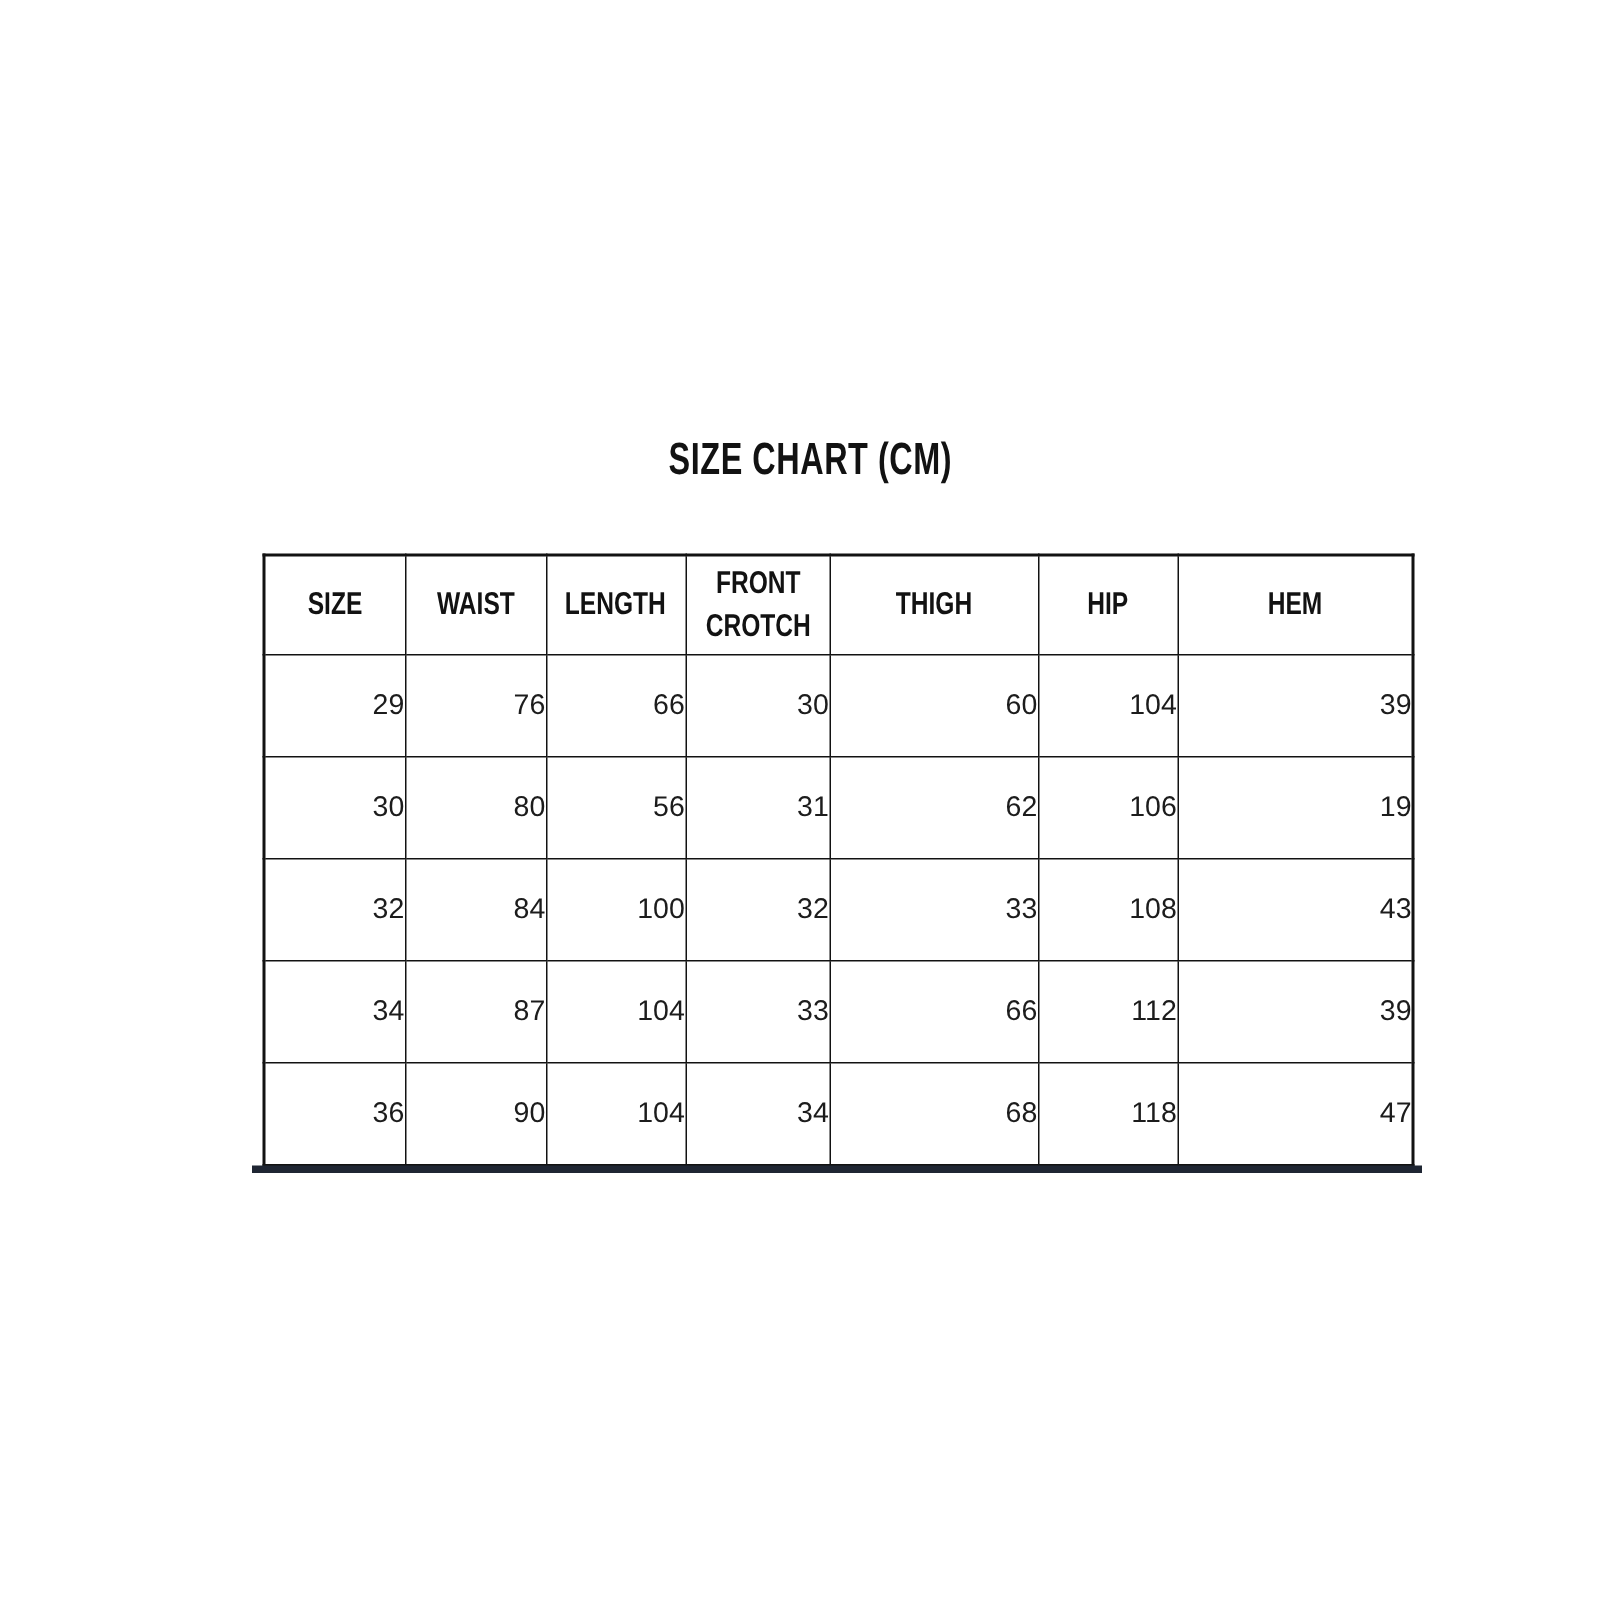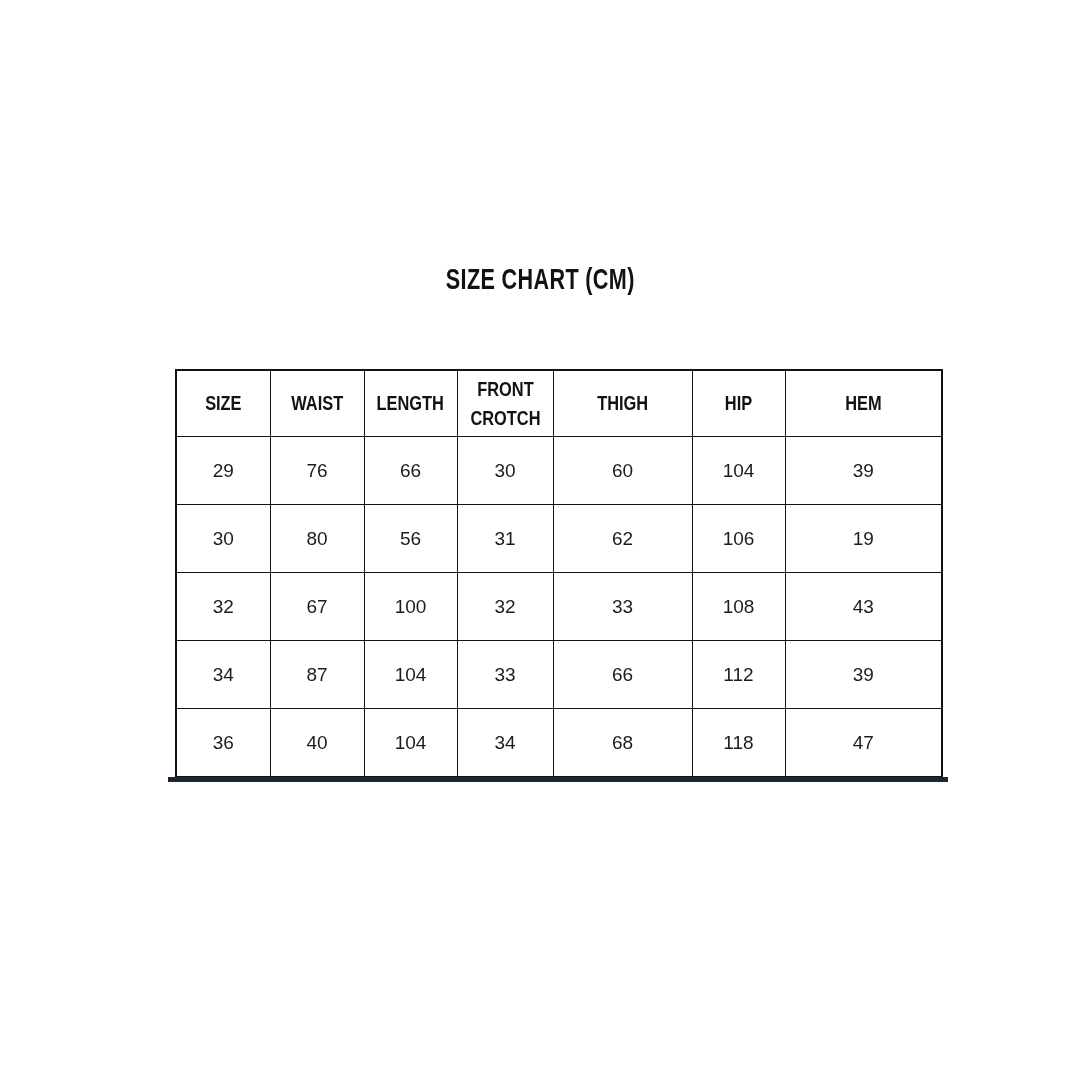--- a/index.html
+++ b/index.html
@@ -13,21 +13,21 @@
     height: 1080px;
     background: #ffffff;
     font-family: "Liberation Sans", sans-serif;
     color: #1a1a1a;
     overflow: hidden;
   }
   .title {
     position: absolute;
     left: 0;
     right: 0;
-    top: 262px;
+    top: 290px;
     margin: 0;
     text-align: center;
     font-size: 30px;
     font-weight: 700;
     letter-spacing: 0.5px;
     color: #121212;
     white-space: nowrap;
   }
   .cond {
     display: inline-block;
@@ -65,20 +65,21 @@
   table.size-chart thead th .cond {
     transform: scaleX(0.78);
     line-height: 1.35;
     max-width: 100%;
   }
   table.size-chart tbody td {
     height: 67px;
     font-size: 19px;
     font-weight: 400;
     color: #1c1c1c;
+    text-align: right;
   }
   .bottom-bar {
     position: absolute;
     left: -7px;
     right: -7px;
     bottom: -4px;
     height: 5px;
     background: #1f2633;
   }
 </style>
@@ -125,39 +126,39 @@
             <td>30</td>
             <td>80</td>
             <td>56</td>
             <td>31</td>
             <td>62</td>
             <td>106</td>
             <td>19</td>
           </tr>
           <tr>
             <td>32</td>
-            <td>67</td>
+            <td>84</td>
             <td>100</td>
             <td>32</td>
             <td>33</td>
             <td>108</td>
             <td>43</td>
           </tr>
           <tr>
             <td>34</td>
             <td>87</td>
             <td>104</td>
             <td>33</td>
             <td>66</td>
             <td>112</td>
             <td>39</td>
           </tr>
           <tr>
             <td>36</td>
-            <td>40</td>
+            <td>90</td>
             <td>104</td>
             <td>34</td>
             <td>68</td>
             <td>118</td>
             <td>47</td>
           </tr>
         </tbody>
     </table>
     <div class="bottom-bar"></div>
   </div>

